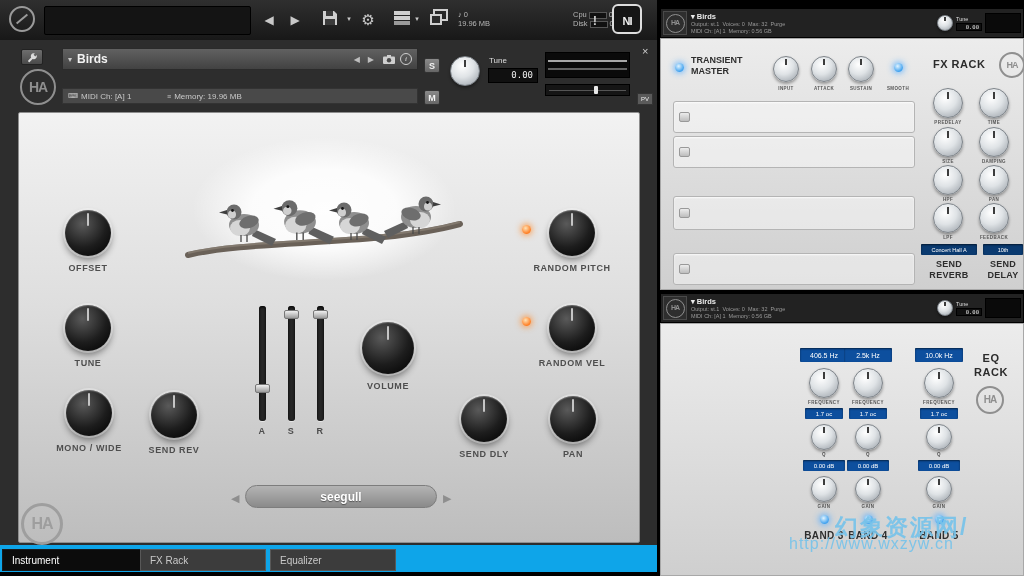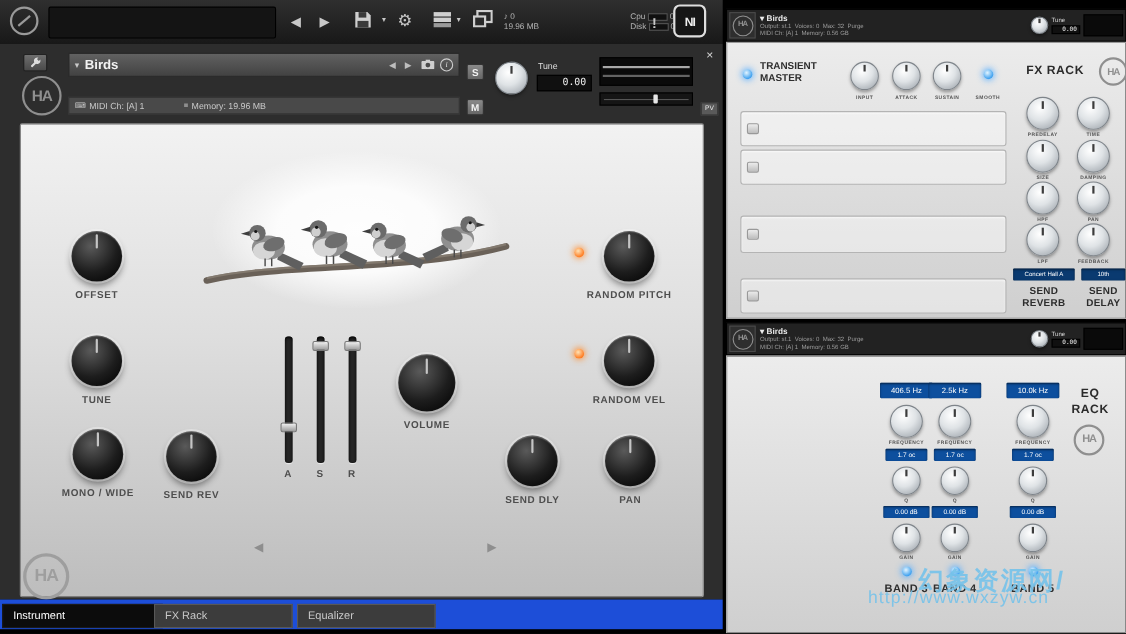--- a/index.html
+++ b/index.html
@@ -59,21 +59,21 @@
             box-shadow:0 0 6px 1px rgba(90,175,255,.9);}
   .vtrack{width:7px;background:#262626;border-radius:3px;box-shadow:inset 0 1px 3px #000,0 1px 0 rgba(255,255,255,.5);}
   .vhandle{position:absolute;left:-4px;width:15px;height:9px;border-radius:2px;border:1px solid #777;box-sizing:border-box;
            background:linear-gradient(#f0f0f0,#9c9c9c);}
   #sample-selector{background:linear-gradient(#b4b4b4,#8a8a8a);border:1px solid #7d7d7d;border-radius:12px;
                    color:#fff;font-weight:bold;font-size:12px;text-align:center;line-height:23px;
                    text-shadow:0 1px 1px rgba(0,0,0,.45);box-sizing:border-box;}
   .sel-arrow{color:#8e8e8e;font-size:11px;line-height:18px;}
 
   
-  #tabs-bar{left:0;top:545px;width:657px;height:27px;background:#1d4ed8;}
+  #tabs-bar{left:0;top:545px;width:657px;height:27px;background:#0ea5e9;}
   .tab{position:absolute;top:4px;height:22px;font-size:10px;line-height:22px;padding-left:9px;box-sizing:border-box;}
   .tab-active{background:#0c0c0c;border:1px solid #1a1a1a;color:#fff;}
   .tab-idle{background:#3c3c3c;border:1px solid #585858;color:#c9c9c9;}
 
   
   .stack{width:364px;}
   .mini-hdr{position:relative;height:30px;background:#222;border:1px solid #000;box-sizing:border-box;
             display:flex;align-items:center;padding:1px 2px;}
   .mh-logo{width:24px;height:24px;background:#2e2e2e;border:1px solid #4a4a4a;box-sizing:border-box;
            display:flex;align-items:center;justify-content:center;flex:0 0 auto;}
@@ -265,20 +265,21 @@
 
       <div class="abs led led-orange" style="left:503px;top:112px;"></div>
       <div class="abs knob-dark" style="left:530px;top:97px;width:46px;height:46px;"></div>
       <div class="abs klabel" style="left:498px;top:150px;width:110px;">RANDOM PITCH</div>
 
       <div class="abs led led-orange" style="left:503px;top:204px;"></div>
       <div class="abs knob-dark" style="left:530px;top:192px;width:46px;height:46px;"></div>
       <div class="abs klabel" style="left:498px;top:245px;width:110px;">RANDOM VEL</div>
 
       <div class="abs sel-arrow" style="left:212px;top:376px;"><span>◀</span></div>
+      <div id="sample-selector" class="abs" style="left:226px;top:372px;width:192px;height:23px;"><span>seegull</span></div>
       <div class="abs sel-arrow" style="left:424px;top:376px;"><span>▶</span></div>
 
       <div class="abs logo-circle" style="left:2px;top:390px;width:42px;height:42px;border-width:3px;font-size:16px;line-height:36px;color:#9e9e9e;border-color:#9e9e9e;"><span>HA</span></div>
     </div>
   </div>
 
   <div id="tabs-bar" class="abs">
     <div class="tab tab-active" style="left:2px;width:146px;"><span>Instrument</span></div>
     <div class="tab tab-idle" style="left:140px;width:126px;"><span>FX Rack</span></div>
     <div class="tab tab-idle" style="left:270px;width:126px;"><span>Equalizer</span></div>

